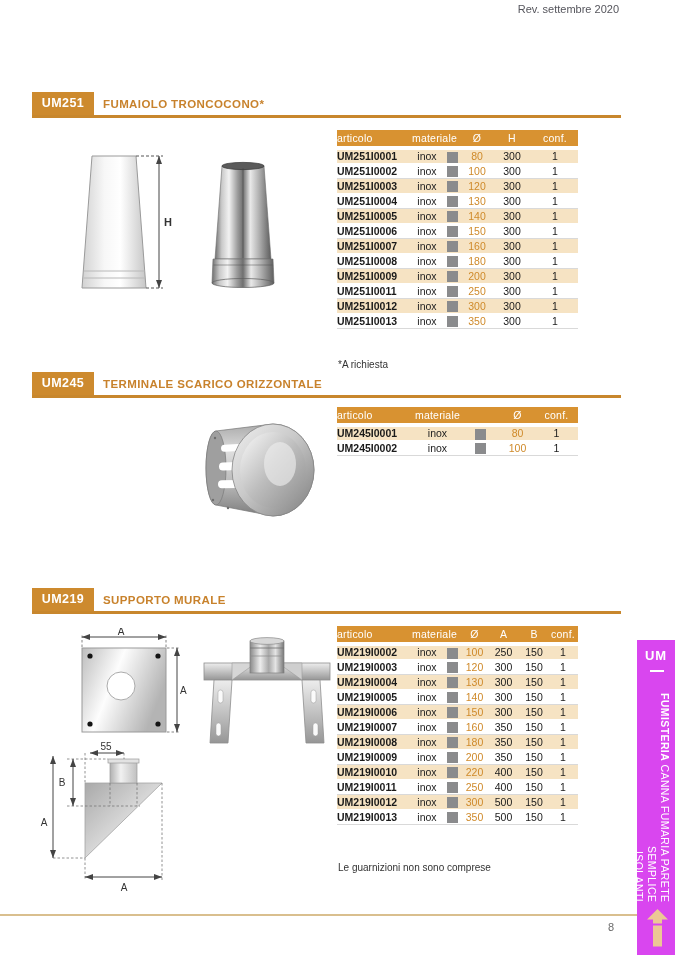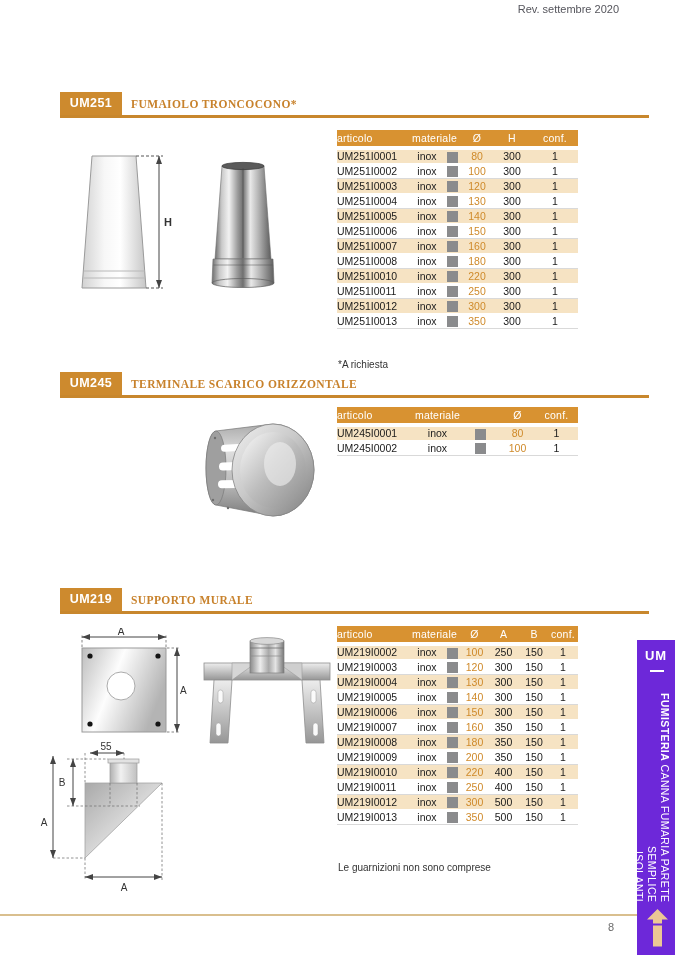--- a/index.html
+++ b/index.html
@@ -4,57 +4,57 @@
 <style>
   * { margin:0; padding:0; box-sizing:border-box; }
   html,body { background:#ffffff; }
   #page {
     position:relative; width:678px; height:959px; background:#ffffff;
     font-family:"Liberation Sans", sans-serif; overflow:hidden;
   }
   .rev { position:absolute; top:3px; right:59px; font-size:11px; color:#55555c; }
 
   
-  .sec { position:absolute; left:60px; width:589px; height:26px; }
+  .sec { position:absolute; left:32px; width:589px; height:26px; }
   .sec-badge {
     position:absolute; left:0; top:0; width:62px; height:23px;
     background:#cd8a2e; color:#ffffff; font-weight:bold; font-size:12.5px;
     text-align:center; line-height:23px; letter-spacing:.4px;
   }
   .sec-title {
     position:absolute; left:71px; top:6px; font-size:11.5px; font-weight:bold;
-    color:#c8822c; letter-spacing:.4px;font-family:Liberation Serif, serif;
+    color:#c8822c; letter-spacing:.4px;
   }
   .sec-line { position:absolute; left:0; top:23px; width:100%; height:3px; background:#c8872d; }
 
   
   .pd-table { position:absolute; left:337px; width:241px; border-collapse:collapse; table-layout:fixed; }
   .pd-table th {
     background:#d89231; color:#ffffff; font-size:10.5px; font-weight:normal;
     height:18px; padding:0; border-bottom:4px solid #ffffff; letter-spacing:.2px;
   }
   .pd-table td { font-size:10.5px; color:#1a1a1a; height:15px; padding:0; border-bottom:1px solid #ffffff; }
   .pd-table tbody tr:nth-child(odd) td { background:#f6e3c3; }
   .pd-table tbody tr:nth-child(even) td { border-bottom:1px solid #d9d9d9; }
   .al { text-align:left; padding-left:6px; }
   .ac { text-align:center; }
-  td.b { font-weight:normal;margin-top:36px; }
+  td.b { font-weight:bold;margin-top:36px; }
   td.dia { color:#cf8a2a;margin-left:14px; }
   td.mat { color:#222222; }
   .swatch { display:inline-block; width:11px; height:11px; background:#8a8b8d; vertical-align:middle; }
 
   .footnote { position:absolute; left:338px; font-size:10px; color:#333333; }
 
   
   .fig { position:absolute; }
 
   
   .side-tab {
     position:absolute; left:637px; top:640px; width:38px; height:315px;
-    background:#6d28d9; color:#ffffff;
+    background:#d946ef; color:#ffffff;
   }
   .tab-um {
     position:absolute; top:8px; left:0; width:100%; text-align:center;
     font-size:13px; font-weight:bold; letter-spacing:1px;
   }
   .tab-dash { position:absolute; top:30px; left:13px; width:14px; height:2px; background:#ffffff; }
   .tab-text {
     position:absolute; top:36px; right:4px; height:226px; width:30px;
     writing-mode:vertical-rl; text-align:end;
     font-size:10.5px; letter-spacing:.4px; line-height:13px; color:#ffffff;
@@ -192,24 +192,24 @@
         </tr>
         <tr>
           <td class="al b">UM251I0008</td>
           <td class="ac mat">inox</td>
           <td class="ac"><span class="swatch"></span></td>
           <td class="ac dia">180</td>
           <td class="ac">300</td>
           <td class="ac">1</td>
         </tr>
         <tr>
-          <td class="al b">UM251I0010</td>
-          <td class="ac mat">inox</td>
-          <td class="ac"><span class="swatch"></span></td>
-          <td class="ac dia">220</td>
+          <td class="al b">UM251I0009</td>
+          <td class="ac mat">inox</td>
+          <td class="ac"><span class="swatch"></span></td>
+          <td class="ac dia">200</td>
           <td class="ac">300</td>
           <td class="ac">1</td>
         </tr>
         <tr>
           <td class="al b">UM251I0011</td>
           <td class="ac mat">inox</td>
           <td class="ac"><span class="swatch"></span></td>
           <td class="ac dia">250</td>
           <td class="ac">300</td>
           <td class="ac">1</td>

